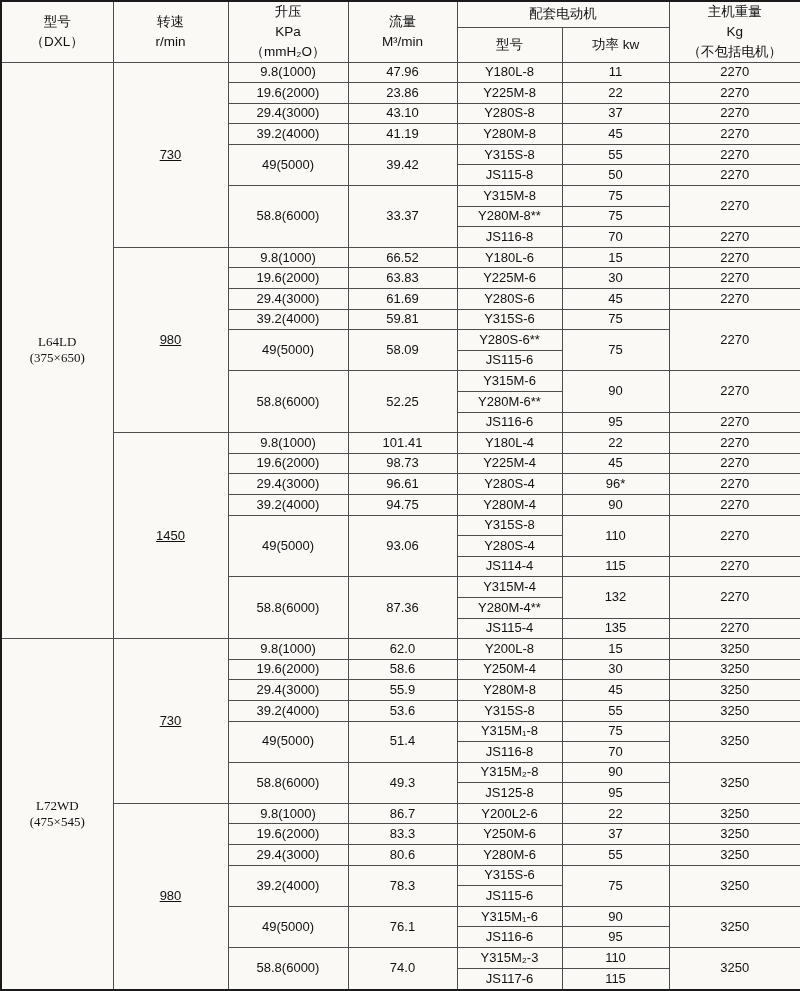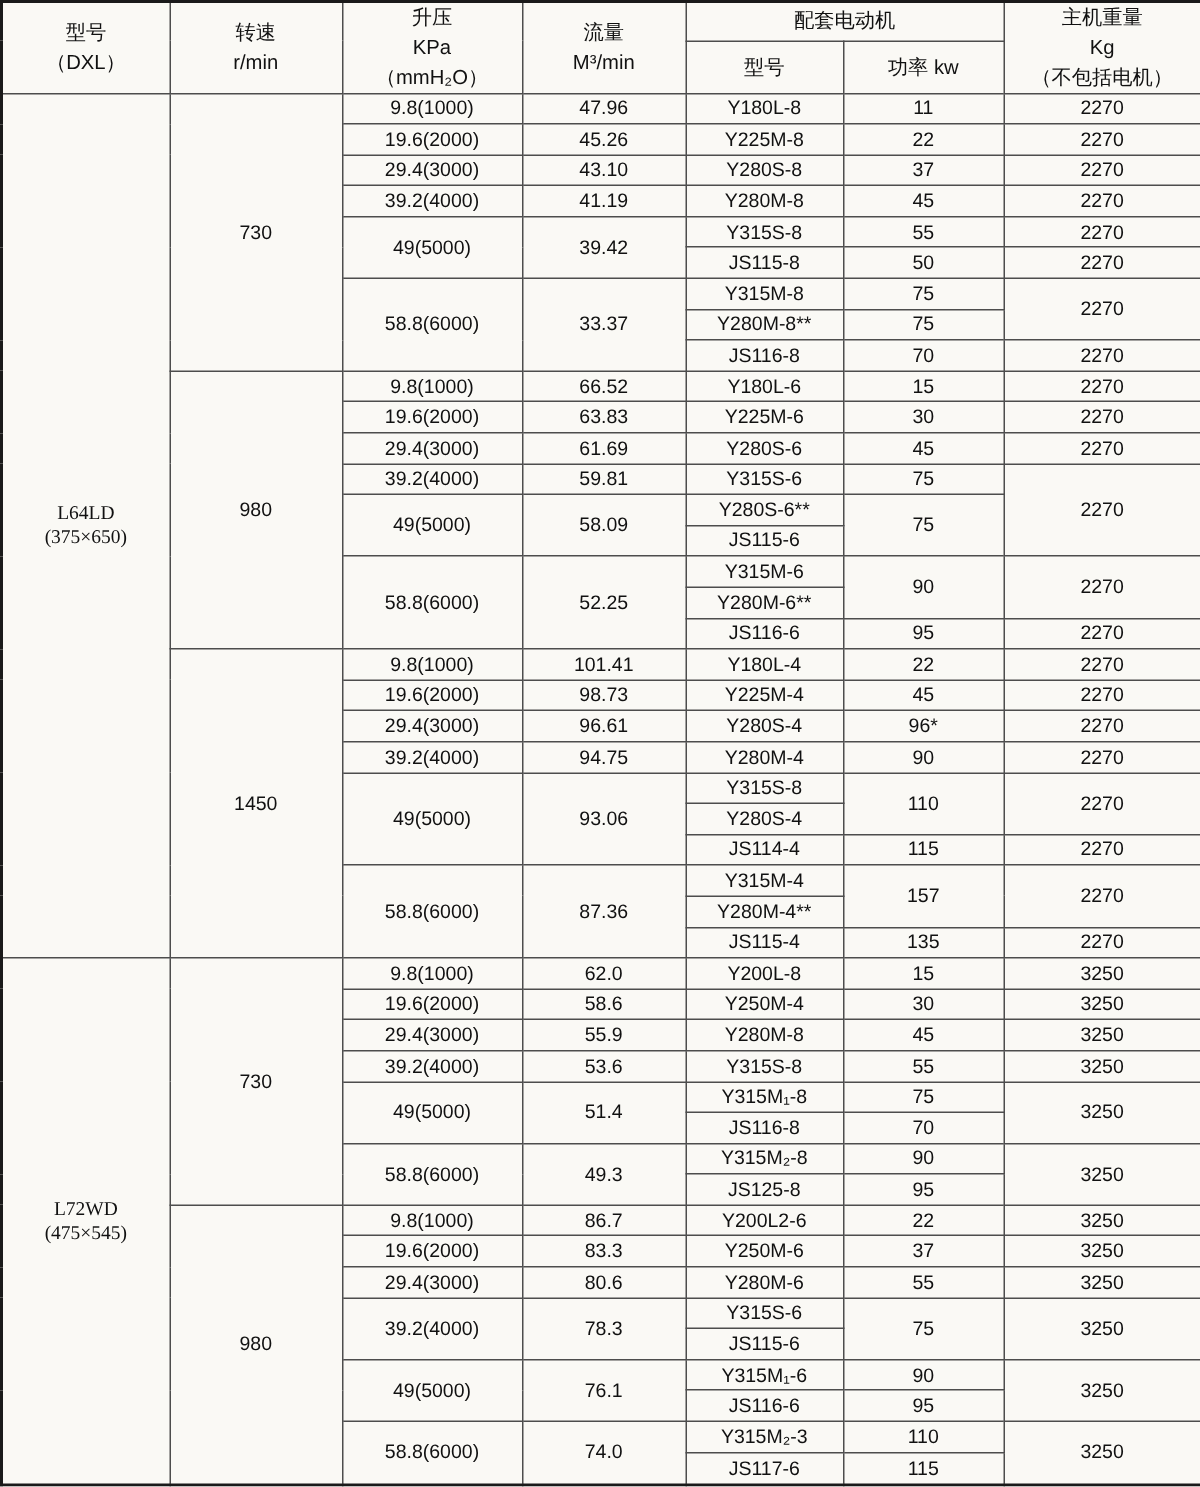--- a/index.html
+++ b/index.html
@@ -42,21 +42,21 @@
   tr.hdr-top { height: 26px; }
   tr.hdr-sub { height: 35px; }
   col.c-model   { width: 112px; }
   col.c-speed   { width: 115px; }
   col.c-pressure{ width: 120px; }
   col.c-flow    { width: 109px; }
   col.c-motor   { width: 105px; }
   col.c-power   { width: 107px; }
   col.c-weight  { width: 132px; }
   td.col-model { font-size: 13.5px; line-height: 1.6; font-family: Liberation Serif, serif; }
-  td.col-speed { font-size: 13.5px; }
+  td.col-speed { font-size: 13.5px; text-decoration: underline; }
 </style>
 </head>
 <body>
 
 <div class="page">
   <table class="spec">
     <colgroup>
       <col class="c-model">
         <col class="c-speed">
         <col class="c-pressure">
@@ -92,21 +92,21 @@
 (375×650)</td>
           <td rowspan="9" class="col-speed">730</td>
           <td class="col-pressure">9.8(1000)</td>
           <td class="col-flow">47.96</td>
           <td class="col-motor">Y180L-8</td>
           <td class="col-power">11</td>
           <td class="col-weight">2270</td>
         </tr>
         <tr>
           <td class="col-pressure">19.6(2000)</td>
-          <td class="col-flow">45.26</td>
+          <td class="col-flow">23.86</td>
           <td class="col-motor">Y225M-8</td>
           <td class="col-power">22</td>
           <td class="col-weight">2270</td>
         </tr>
         <tr>
           <td class="col-pressure">29.4(3000)</td>
           <td class="col-flow">43.10</td>
           <td class="col-motor">Y280S-8</td>
           <td class="col-power">37</td>
           <td class="col-weight">2270</td>
@@ -240,21 +240,21 @@
         </tr>
         <tr>
           <td class="col-motor">JS114-4</td>
           <td class="col-power">115</td>
           <td class="col-weight">2270</td>
         </tr>
         <tr>
           <td rowspan="3" class="col-pressure">58.8(6000)</td>
           <td rowspan="3" class="col-flow">87.36</td>
           <td class="col-motor">Y315M-4</td>
-          <td rowspan="2" class="col-power">157</td>
+          <td rowspan="2" class="col-power">132</td>
           <td rowspan="2" class="col-weight">2270</td>
         </tr>
         <tr>
           <td class="col-motor">Y280M-4**</td>
         </tr>
         <tr>
           <td class="col-motor">JS115-4</td>
           <td class="col-power">135</td>
           <td class="col-weight">2270</td>
         </tr>

